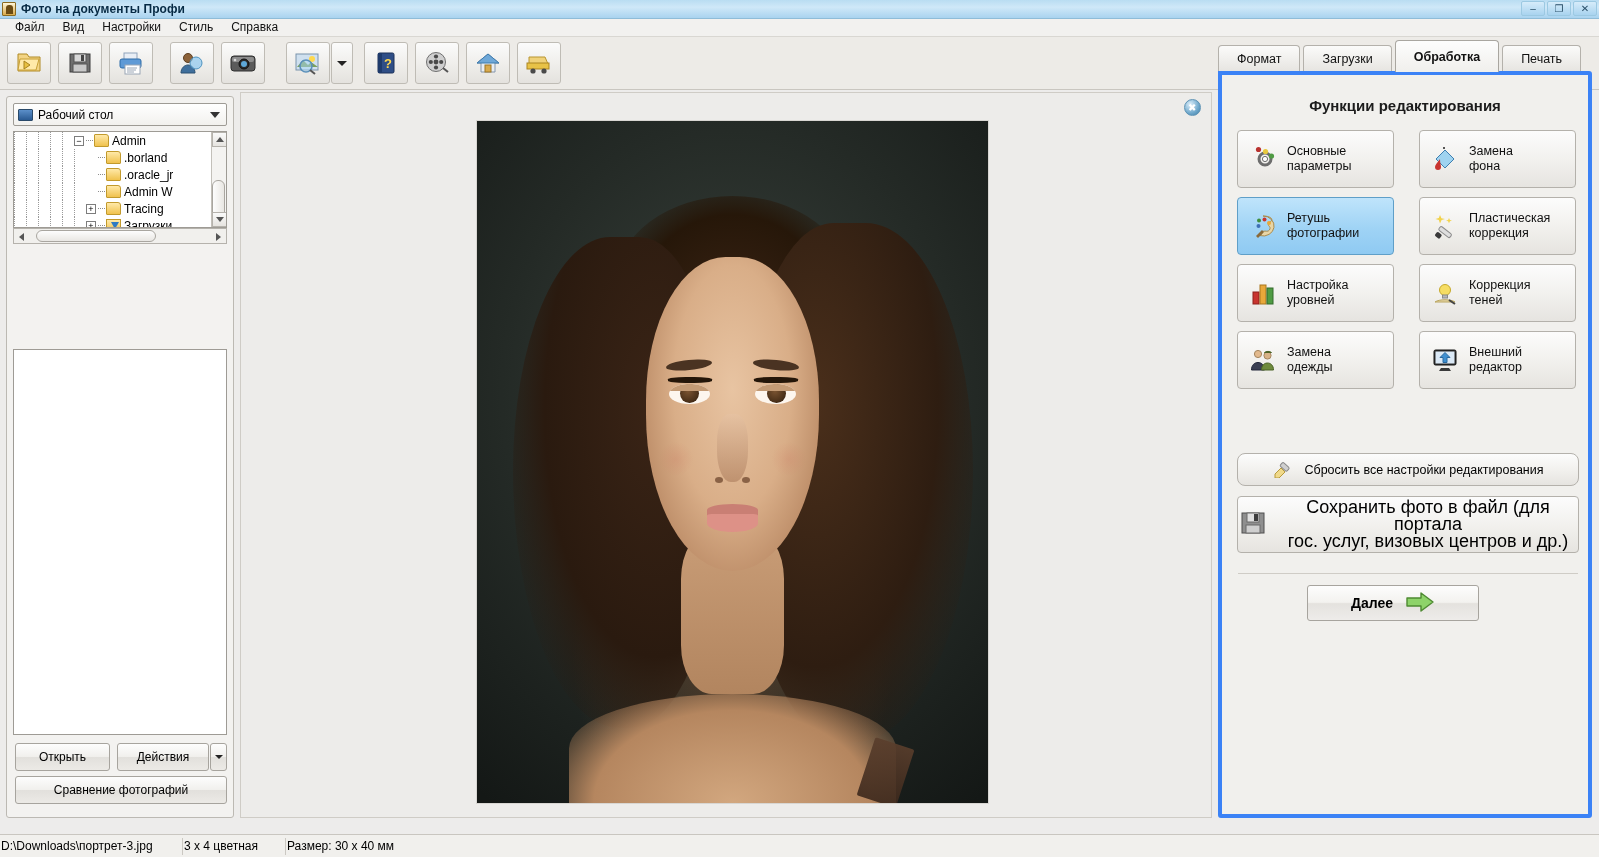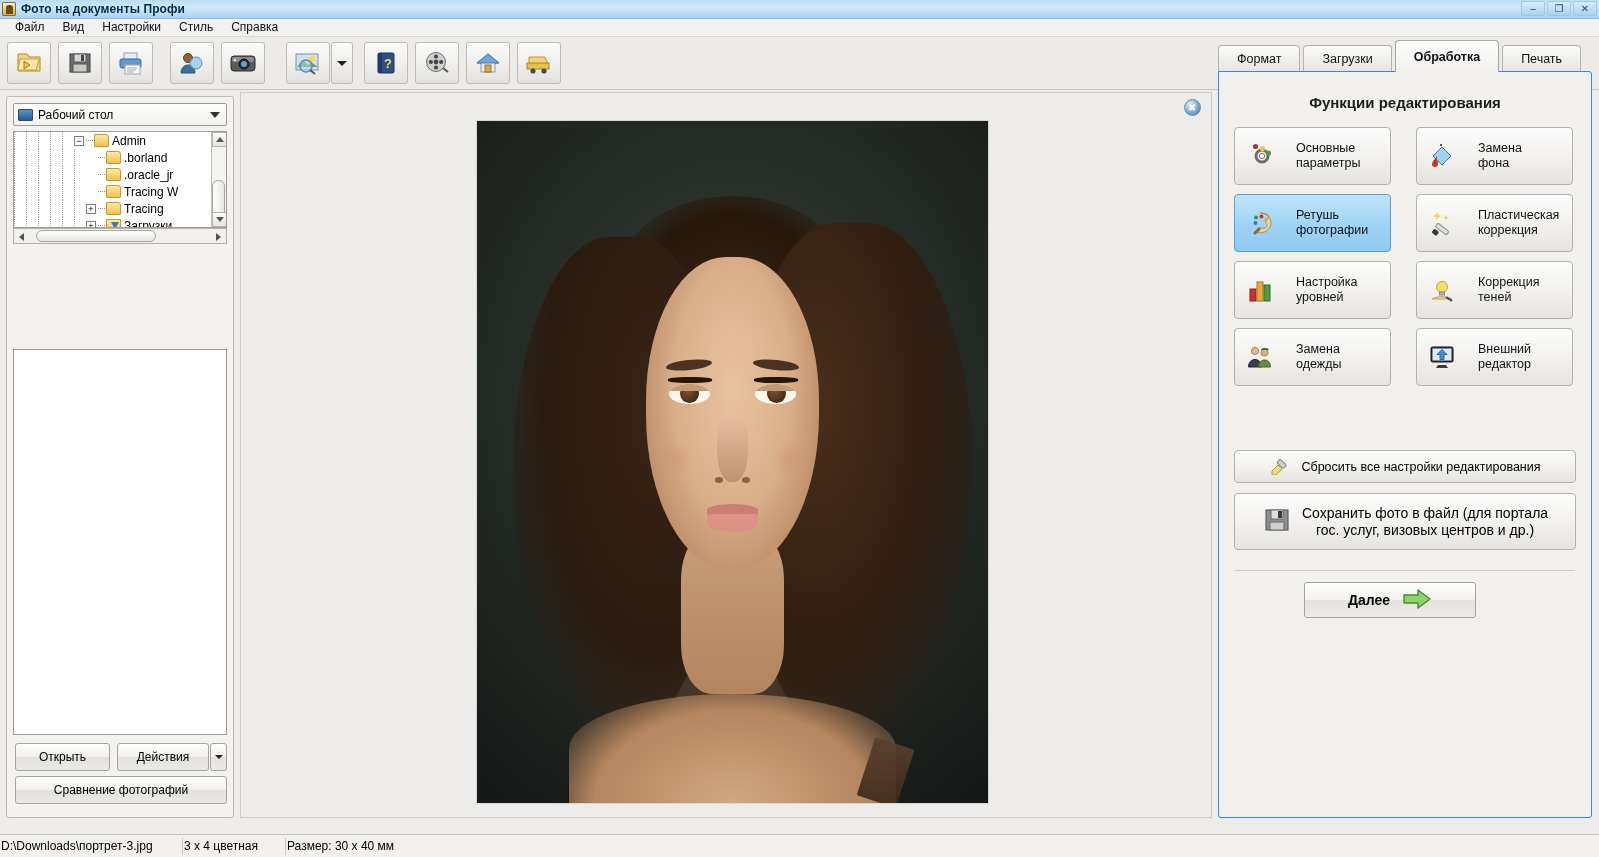--- a/index.html
+++ b/index.html
@@ -235,47 +235,47 @@
     background:linear-gradient(to bottom,#fbfbfa,#e6e4e0);
     border:1px solid #b4b1ab; border-bottom:none; border-radius:4px 4px 0 0;
     display:flex; align-items:center; font-size:12.5px; color:#111;
   }
   .tab.active{
     height:32px; background:linear-gradient(to bottom,#fdfdfd,#f0efec);
     border-color:#a9a6a0; font-weight:bold; position:relative; z-index:3;
   }
   #tabbody{
     position:absolute; left:0; top:31px; width:374px; height:747px;
-    background:#f1f0ed; border:1px solid #3b82f6; border-radius:0 3px 3px 3px;
+    background:#f1f0ed; border:4px solid #3b82f6; border-radius:0 3px 3px 3px;
   }
   #rp-title{
     position:absolute; left:0; top:22px; width:100%; text-align:center;
     font-size:15px; font-weight:bold; color:#1c1c1c;
   }
   .fbtn{
     position:absolute; width:157px; height:58px;
     background:linear-gradient(to bottom,#fcfcfc 0%,#f2f1ee 50%,#e6e4e0 100%);
     border:1px solid #b4b1ab; border-radius:4px;
-    display:flex; align-items:center; padding-left:10px; gap:21px;
+    display:flex; align-items:center; padding-left:10px; gap:9px;
   }
   .fbtn.sel{
     background:linear-gradient(to bottom,#bfe4fb 0%,#9fd3f5 55%,#8fcaf2 100%);
     border:1px solid #5f9fc8;
   }
   .fbtn .lbl{ font-size:12.5px; line-height:15px; color:#111; }
   .fbtn .ico{ width:30px;height:30px; flex:none; display:flex;align-items:center;justify-content:center;}
   .wbtn{
     position:absolute; left:15px; width:342px;
     background:linear-gradient(to bottom,#fcfcfc 0%,#f2f1ee 50%,#e6e4e0 100%);
     border:1px solid #b4b1ab; border-radius:4px;
     display:flex; align-items:center; justify-content:center; gap:10px;
   }
-  #reset-btn{ top:378px; height:33px; }
+  #reset-btn{ top:378px; height:33px;border-radius:8px; }
   #save-btn{ top:421px; height:57px; }
-  #save-btn .lbl{ font-size:14px; line-height:17px; text-align:center; }
+  #save-btn .lbl{ font-size:18px; line-height:17px; text-align:center; }
   #hr1{ position:absolute; left:16px; top:498px; width:340px; height:1px; background:#cfccc6; }
   #next-btn{
     position:absolute; left:85px; top:510px; width:172px; height:36px;
     background:linear-gradient(to bottom,#fdfdfd 0%,#f3f2ef 48%,#e4e2de 52%,#eeeceA 100%);
     border:1px solid #a7a49e; border-radius:3px;
     display:flex; align-items:center; justify-content:center; gap:12px;
     font-size:14px;
   }
 
   
@@ -507,21 +507,21 @@
             <span style="width:11px;flex:none"></span>
             <span class="dots"></span>
             <span style="width:11px;flex:none"></span>
             <span class="dots"></span>
             <span style="width:11px;flex:none"></span>
             <span class="dots"></span>
             <span style="width:11px;flex:none"></span>
             <span class="pmspace"></span>
             <span class="dash"></span>
             <span class="ficon folder"></span>
-            <span class="tlabel">Tracing W</span>
+            <span class="tlabel">Admin W</span>
           </div>
           <div class="trow">
             <span class="dots"></span>
             <span style="width:11px;flex:none"></span>
             <span class="dots"></span>
             <span style="width:11px;flex:none"></span>
             <span class="dots"></span>
             <span style="width:11px;flex:none"></span>
             <span class="dots"></span>
             <span style="width:11px;flex:none"></span>

